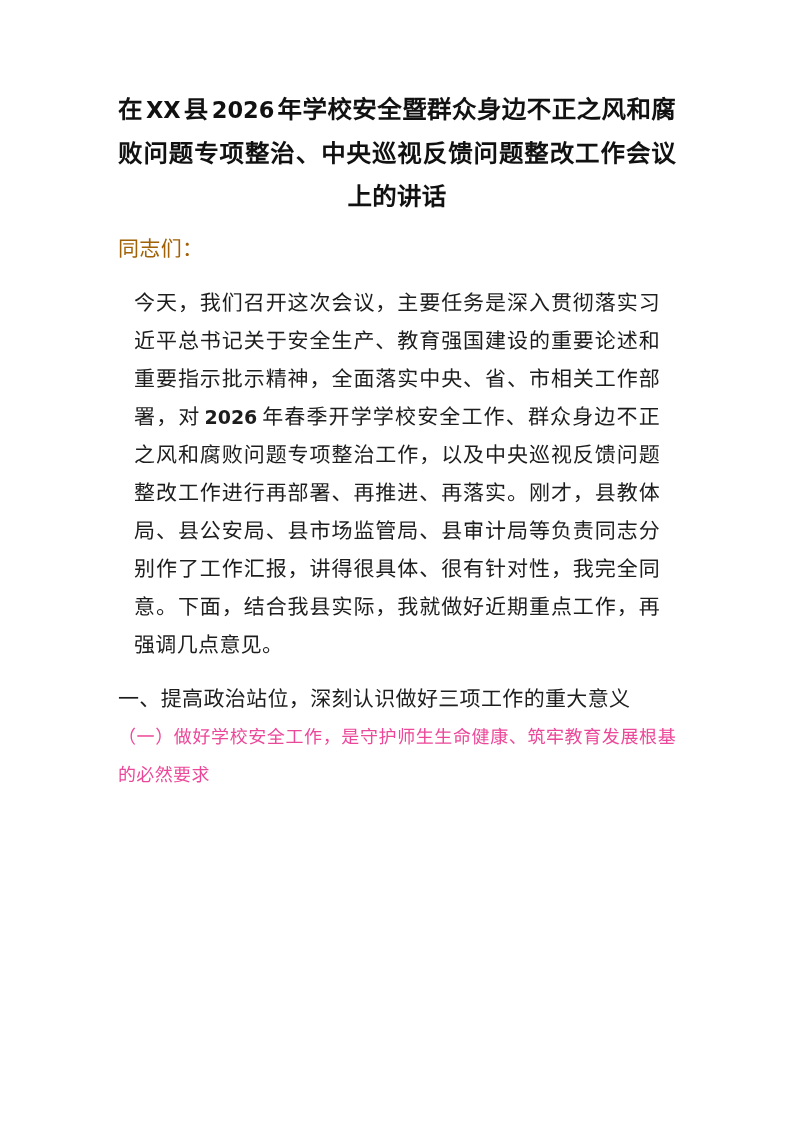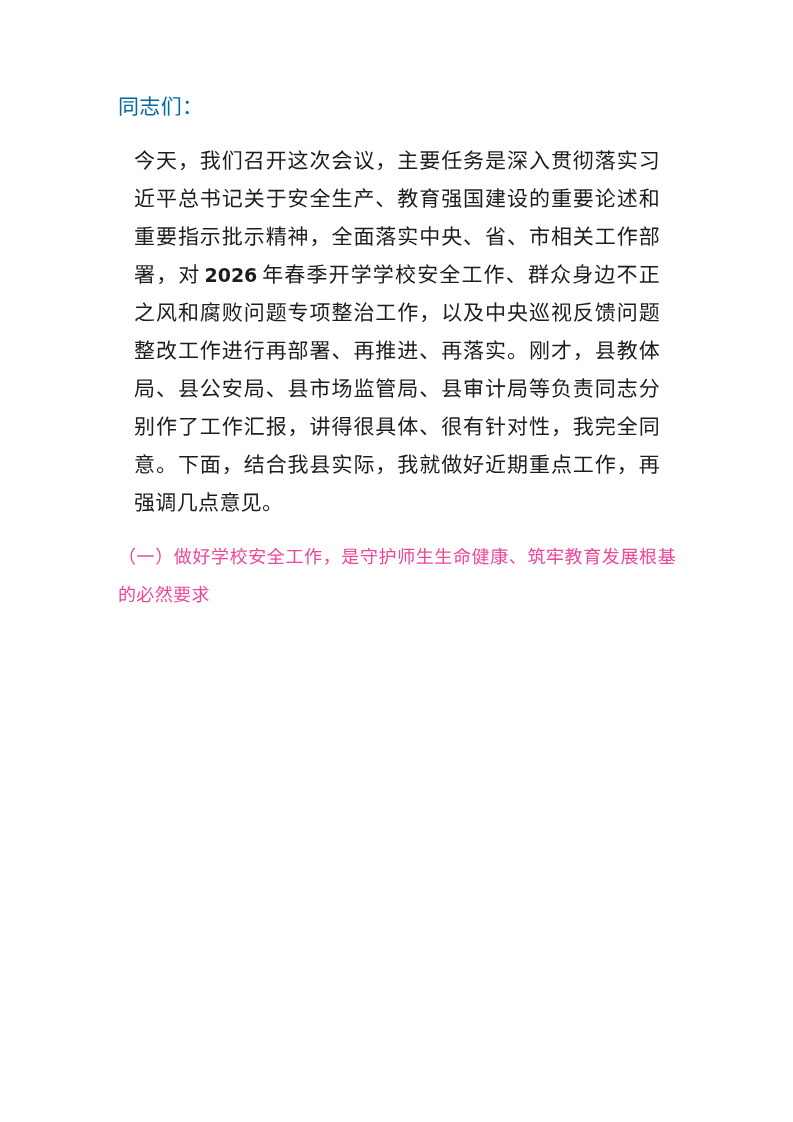--- a/index.html
+++ b/index.html
@@ -85,33 +85,35 @@
     text-align-last: left;
     letter-spacing: 0.35px;
     color: #ec4899;
     margin: 0;
   }
   .salutation {
     font-size: 21px;
     line-height: 38px;
     text-align: left;
     letter-spacing: 0.35px;
-    color: #0369a1;
+    color: #a16207;
     margin: 0;
   }
 </style>
 </head>
 <body>
 
 <div class="page">
   <div class="content">
 
+    <h1 class="doc-title"><span>在</span><span class="lat">XX</span><span>县</span><span class="lat">2026</span><span>年学校安全暨群众身边不正之风和</span><span>腐败问题专项整治、中央巡视反馈问题整改工作会议</span><span>上的讲话</span></h1>
 
     <p class="salutation">同志们：</p>
 
     <p class="para"><span>今天，我们召开这次会议，主要任务是深入贯彻落实习近平总书记关于安全生产、教育强国建设的重要论述和重要指示批示精神，全面落实中央、省、市相关工作部署，对</span><span class="lat">2026</span><span>年春季开学学校安全工作、群众身边不正之风和腐败问题专项整治工作，以及中央巡视反馈问题整改工作进行再部署、再推进、再落实。刚才，县教体局、县公安局、县市场监管局、县审计局等负责同志分别作了工作汇报，讲得很具体、很有针对性，我完全同意。下面，结合我县实际，我就做好近期重点工作，再强调几点意见。</span></p>
 
+    <p class="heading-l1">一、提高政治站位，深刻认识做好三项工作的重大意义</p>
 
     <p class="heading-l2">（一）做好学校安全工作，是守护师生生命健康、筑牢教育发展根基的必然要求</p>
 
 
   </div>
 </div>
 
 </body></html>

